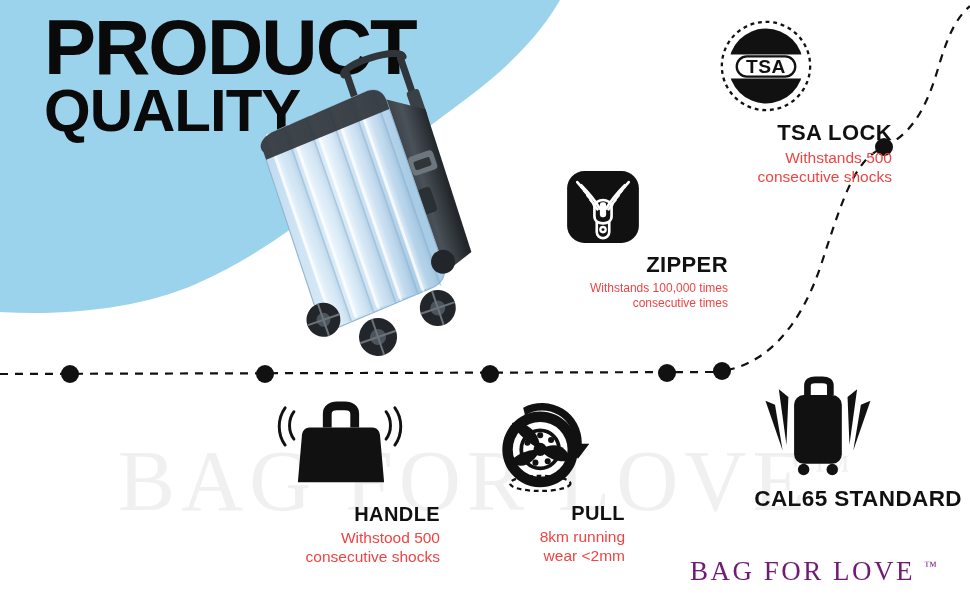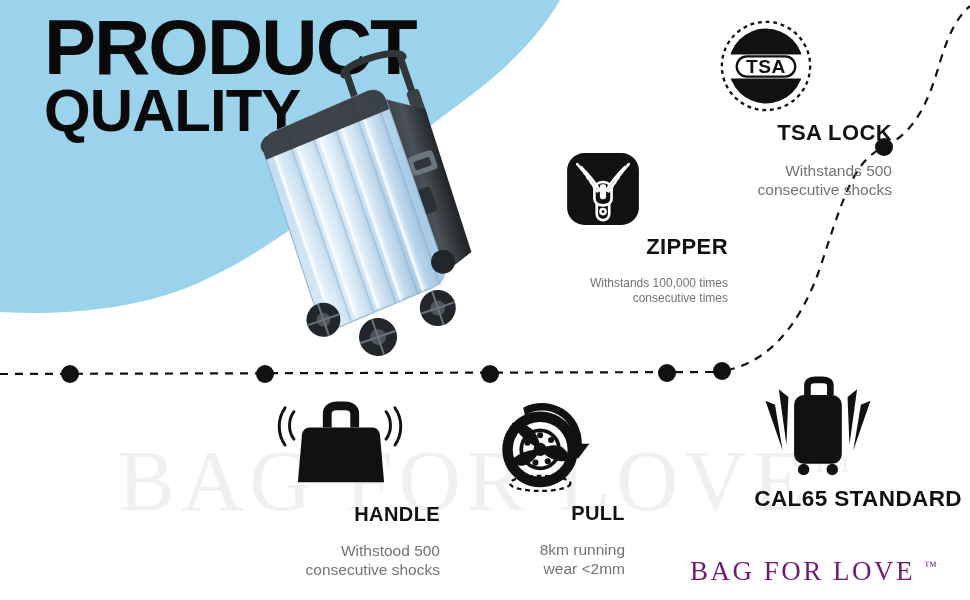--- a/index.html
+++ b/index.html
@@ -44,26 +44,26 @@
   .path-layer{position:absolute;left:0;top:0;width:970px;height:600px;}
 
   
   .feature{position:absolute;text-align:right;}
   .feature .ficon{display:block;margin:0 auto;}
   .feature .ftitle{
     display:block;font-weight:bold;color:#111;
     font-size:20px;letter-spacing:0.4px;margin-top:7px;line-height:1.1;
   }
   .feature .fdesc{
-    display:block;color:#737373;font-size:15.5px;line-height:1.22;margin-top:17px;
+    display:block;color:#ef4444;font-size:15.5px;line-height:1.22;margin-top:4px;
   }
 
   
   #f-tsa   {left:640px;top:18px;width:252px;}
-  #f-zip   {left:478px;top:150px;width:250px;}
+  #f-zip   {left:478px;top:168px;width:250px;}
   #f-drop  {left:36px;top:392px;width:175px;}
   #f-handle{left:240px;top:398px;width:200px;}
   #f-pull  {left:460px;top:400px;width:165px;}
   #f-cal   {left:672px;top:376px;width:290px;}
 
   #f-tsa .ftitle{font-size:22px;}
   #f-cal .ftitle{font-size:22.5px;margin-top:6px;}
   #f-zip .ftitle{font-size:22px;}
   #f-zip .fdesc{font-size:12px;}
   #f-cal .fdesc{font-size:16px;}

